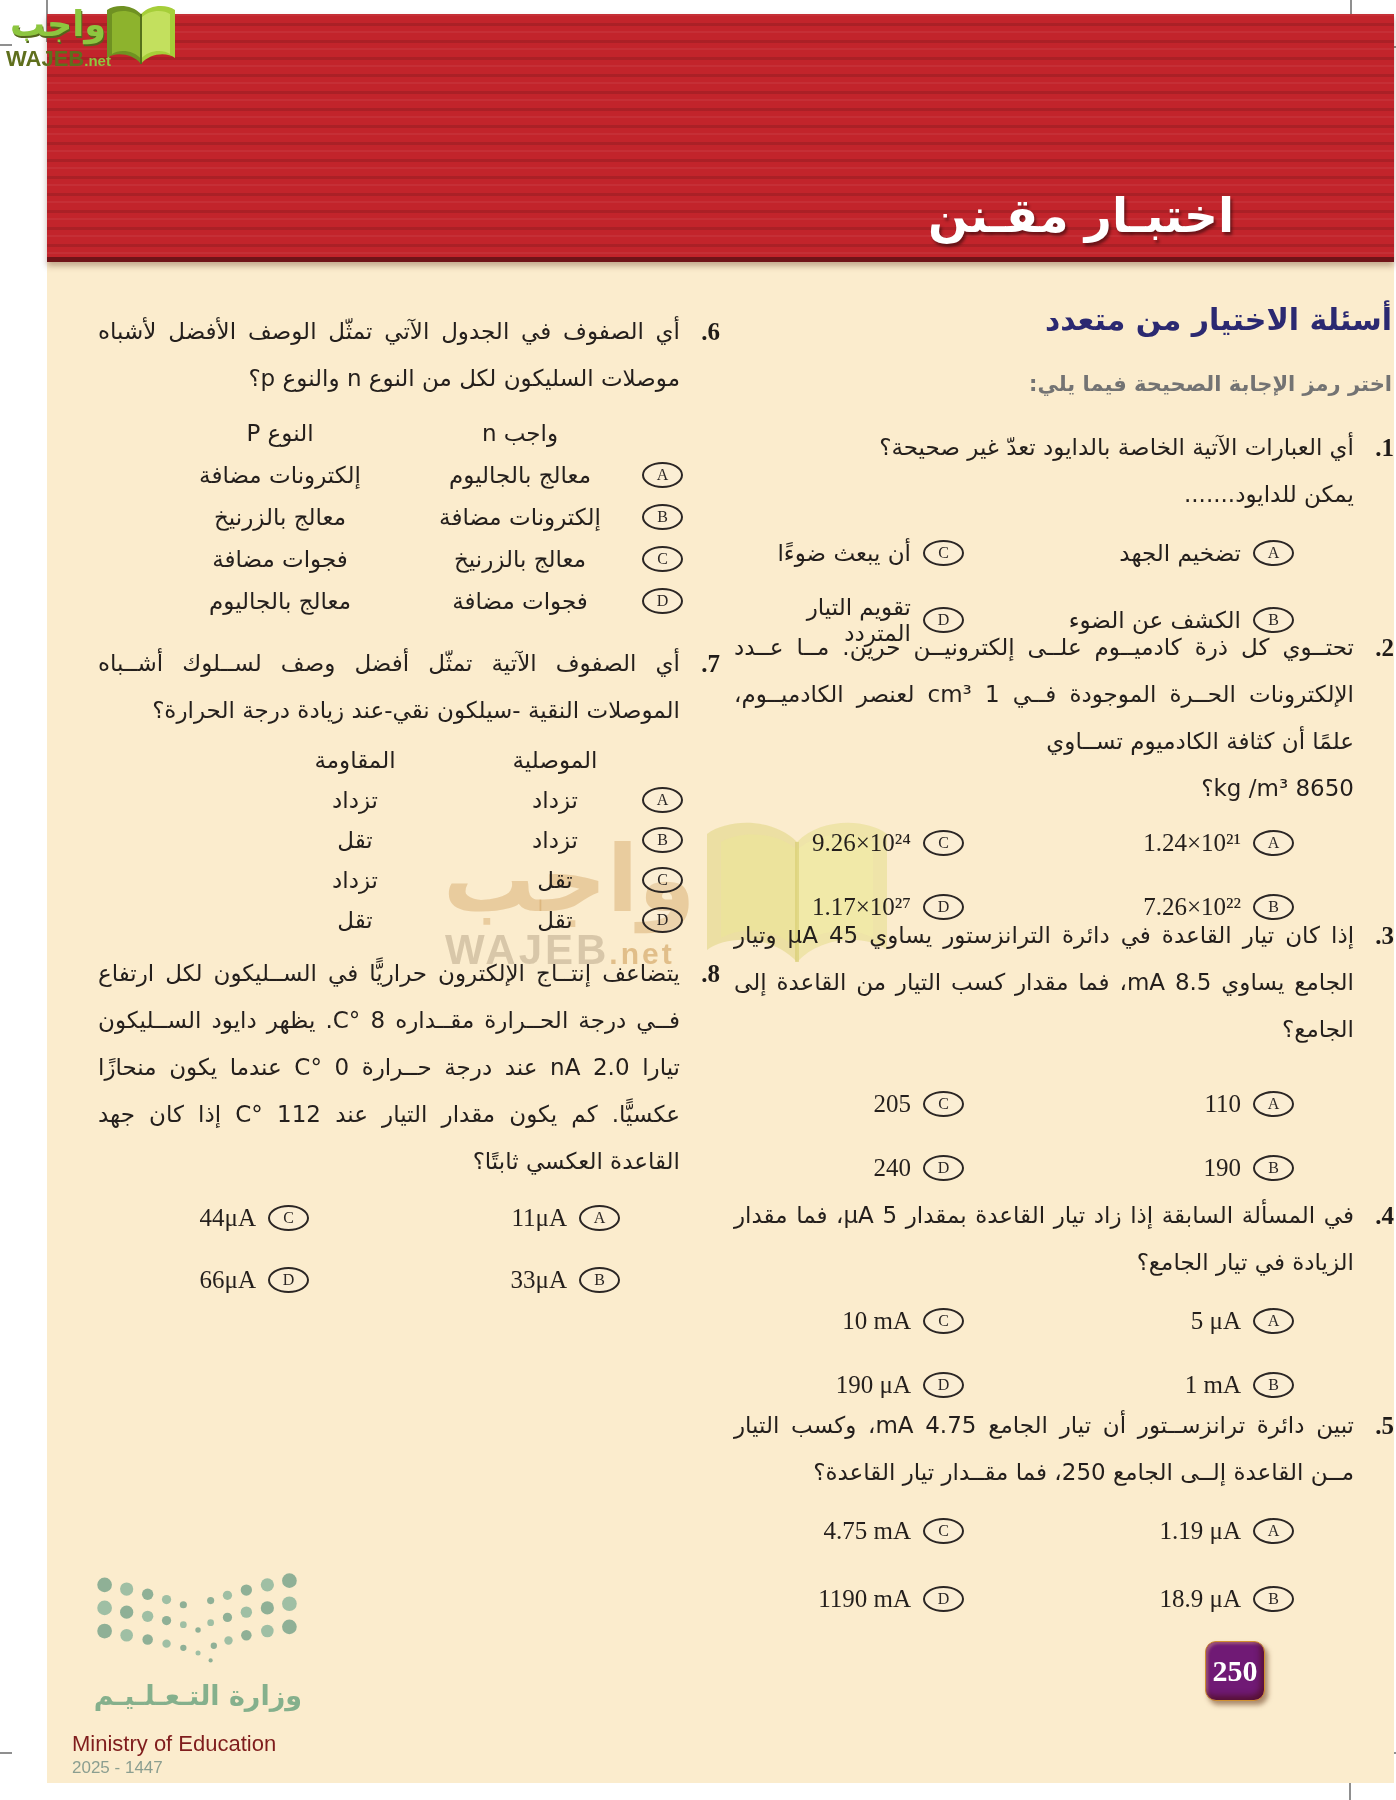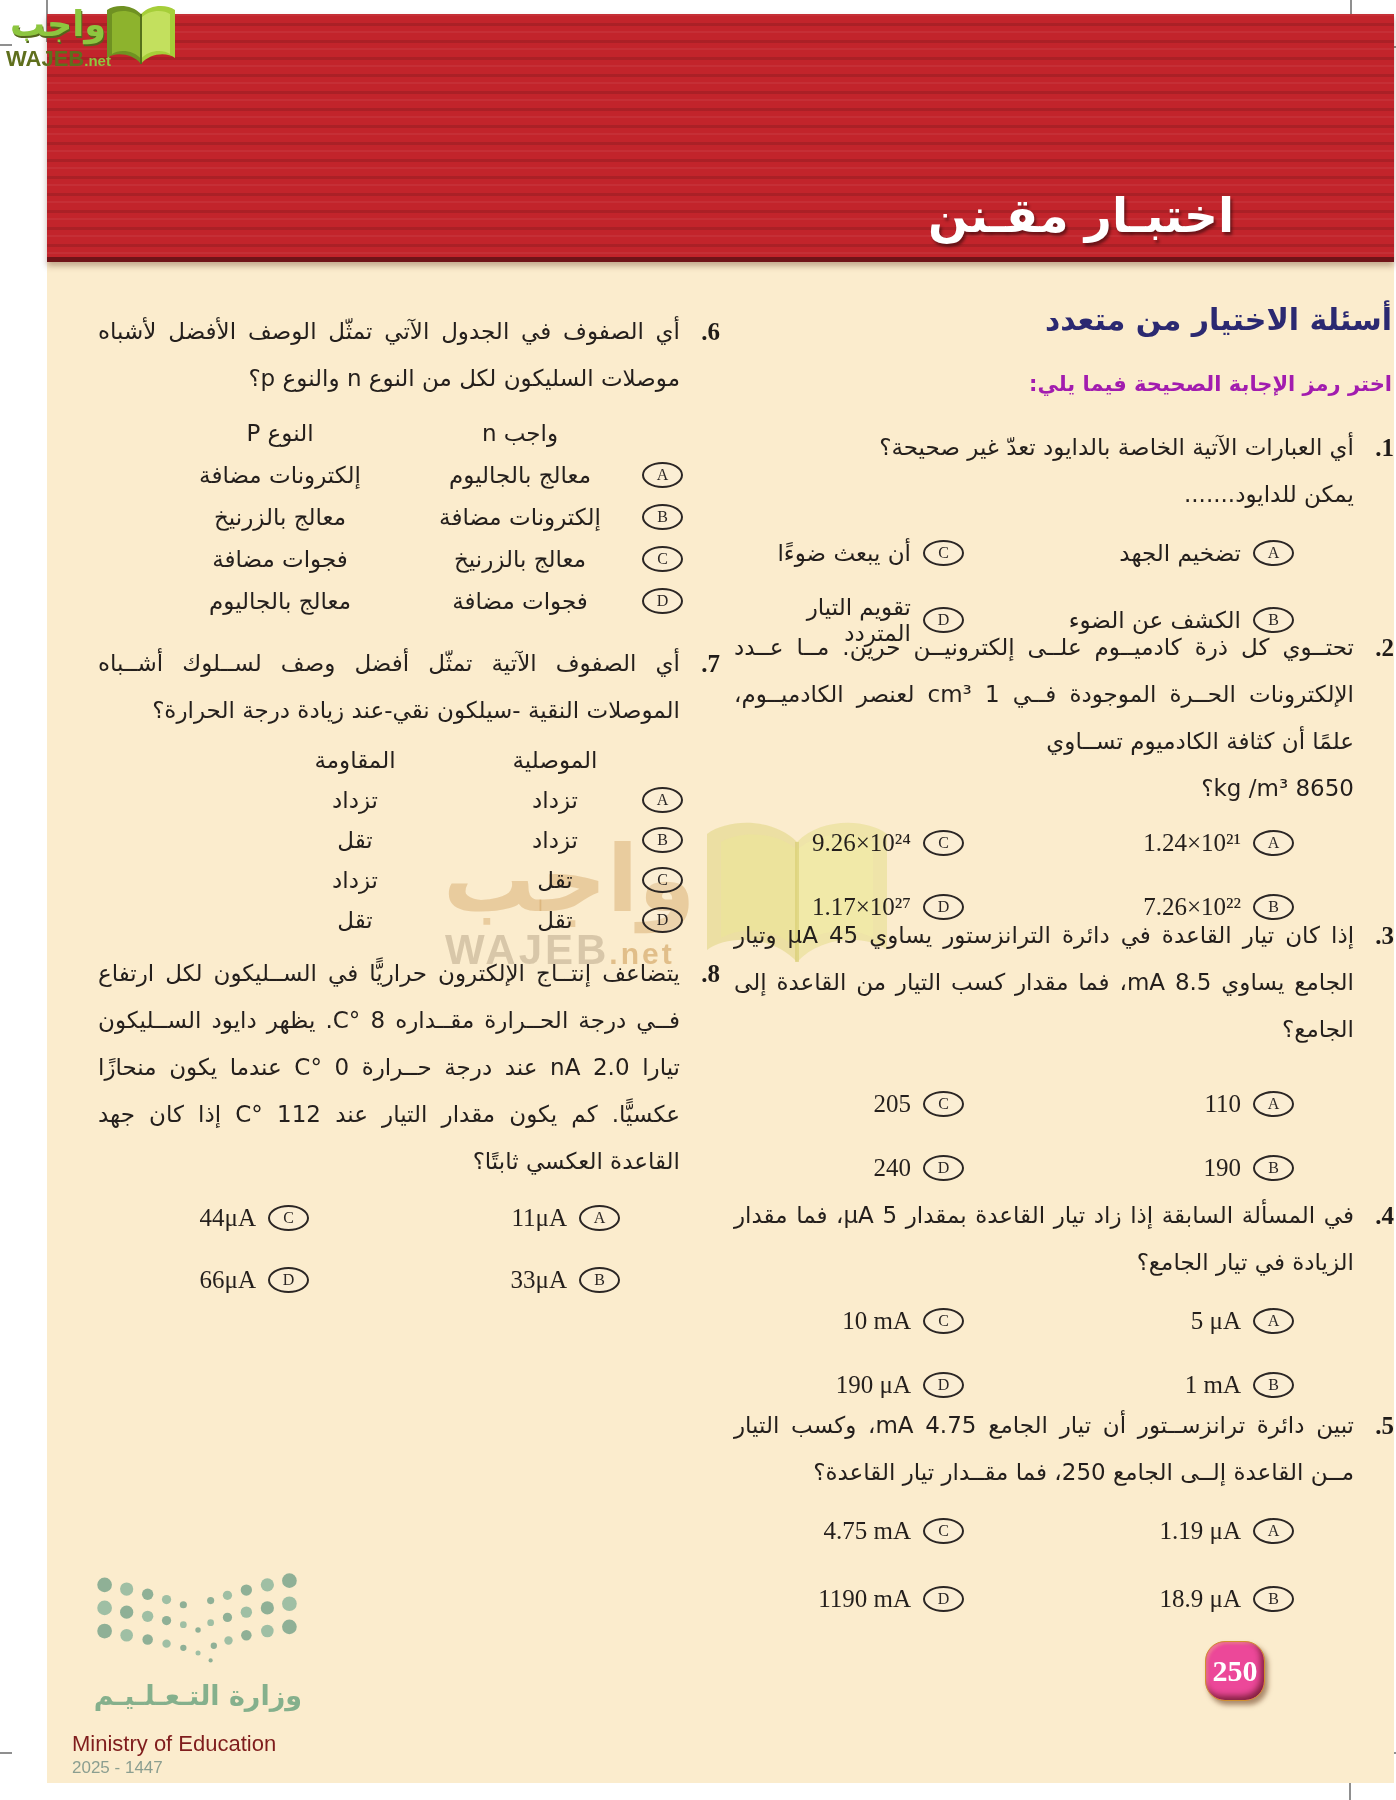--- a/index.html
+++ b/index.html
@@ -34,21 +34,21 @@
   .wm-ar{left:396px;top:812px;font-size:92px;font-weight:bold;
          color:rgba(197,140,63,0.33);letter-spacing:4px;}
   .wm-en{left:398px;top:912px;font-size:42px;font-weight:bold;direction:ltr;
          font-family:"Liberation Sans",sans-serif;color:rgba(165,145,115,0.40);letter-spacing:3px;}
   .wm-en .net{color:rgba(197,140,63,0.48);font-size:30px;}
   .wm-book{left:650px;top:800px;}
   
   .question,.r-heading,.r-instruction{position:absolute;z-index:4;}
   .col-right .question{left:0;width:660px;}
   .r-heading{right:2px;top:288px;font-size:30px;font-weight:bold;color:#2b2971;}
-  .r-instruction{right:2px;top:358px;font-size:21px;font-weight:bold;color:#a21caf;}
+  .r-instruction{right:2px;top:358px;font-size:21px;font-weight:bold;color:#737373;}
   .col-right,.col-left{position:absolute;top:0;height:100%;}
   .col-right{right:0;width:660px;}
   .col-left{right:674px;width:622px;}
   .q-head{display:flex;direction:rtl;}
   .q-num{flex:0 0 40px;font-family:"Liberation Serif",serif;font-weight:bold;
          font-size:25px;color:#1f1b18;line-height:47px;}
   .q-text{flex:1;font-size:23px;color:#241f1c;line-height:47px;
           white-space:pre-line;text-align:justify;text-align-last:right;}
   
   .options{display:grid;grid-template-columns:1fr 1fr;direction:rtl;
@@ -70,21 +70,21 @@
   .t-cell{font-size:23px;color:#241f1c;text-align:center;}
   
   .moe{position:absolute;left:25px;top:1556px;width:230px;z-index:4;direction:rtl;}
   .moe-ar{color:#85b08c;font-size:27px;font-weight:bold;margin-top:6px;text-align:right;
           letter-spacing:1px;}
   .moe-en{color:#7f1d1d;font-size:22px;font-family:"Liberation Sans",sans-serif;
           direction:ltr;text-align:left;margin-top:20px;}
   .moe-yr{color:#8b9e90;font-size:17px;font-family:"Liberation Sans",sans-serif;
           direction:ltr;text-align:left;margin-top:1px;}
   .page-badge{position:absolute;left:1158px;top:1627px;width:58px;height:58px;z-index:4;
-          background:#ec4899;border-radius:20px;border:1px solid #d1902f;
+          background:#701a75;border-radius:11px;border:1px solid #d1902f;
           box-shadow:3px 4px 5px rgba(90,40,10,0.5), inset -3px -4px 6px rgba(70,10,12,0.65),
                      inset 2px 2px 3px rgba(255,210,150,0.35);
           display:flex;align-items:center;justify-content:center;
           color:#ffffff;font-family:"Liberation Serif",serif;font-weight:bold;font-size:30px;}
 </style>
 </head>
 <body>
 
 <div class="crop" style="left:46px;top:0;width:2px;height:42px;"></div>
 <div class="crop" style="left:0;top:44px;width:12px;height:2px;"></div>

